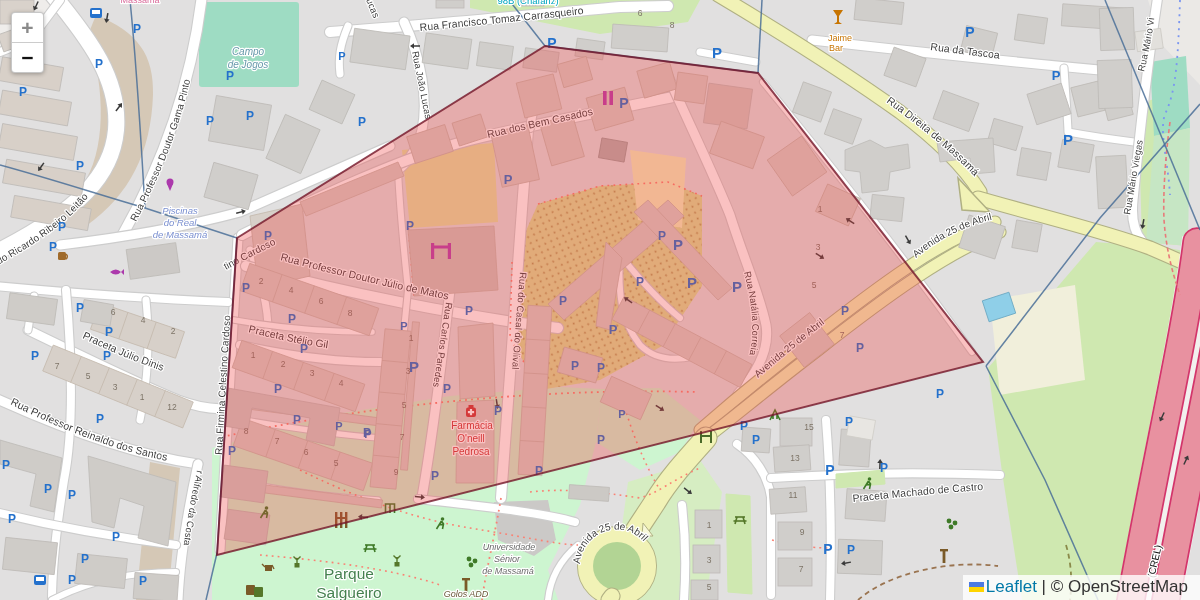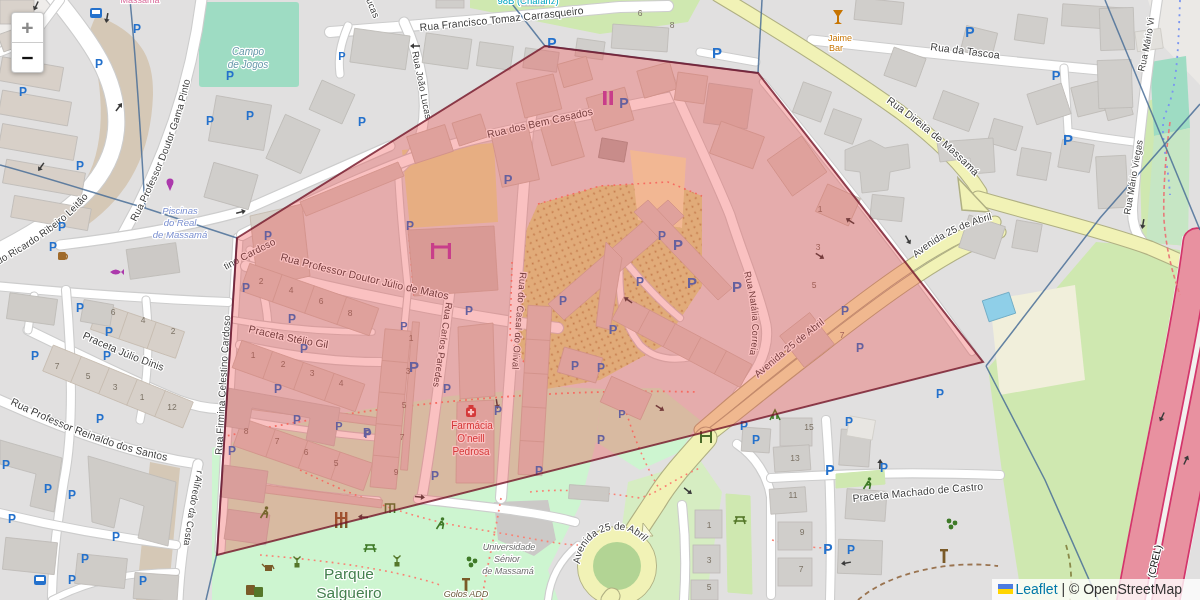--- a/index.html
+++ b/index.html
@@ -1,16 +1,16 @@
 <!DOCTYPE html>
 <html><head><meta charset="utf-8"><style>
 html,body{margin:0;padding:0;}body{width:1200px;height:600px;overflow:hidden;font-family:"Liberation Sans",sans-serif;}
 .zc{position:absolute;top:12px;left:11px;width:31px;background:#fff;border:1px solid rgba(0,0,0,0.22);border-radius:4px;box-shadow:0 1px 4px rgba(0,0,0,0.3);z-index:5;}
 .zc div{height:29px;line-height:29px;text-align:center;font-size:21px;font-weight:bold;}
-.attr{position:absolute;right:0;bottom:0;background:rgba(255,255,255,0.8);font-size:14px;padding:2px 18px 3px 6px;color:#333;z-index:5;}
+.attr{position:absolute;right:0;bottom:0;background:rgba(255,255,255,0.8);font-size:17px;padding:2px 12px 3px 6px;color:#333;z-index:5;}
 .attr a{color:#0078a8;}
 </style></head><body>
 <div style="position:relative;width:1200px;height:600px;">
 <svg width="1200" height="600" viewBox="0 0 1200 600" font-family="Liberation Sans, sans-serif">
 <defs>
 <pattern id="dots" width="6.5" height="6.5" patternUnits="userSpaceOnUse" patternTransform="rotate(-24)">
 <circle cx="2.5" cy="2.5" r="1.0" fill="#b29b56"></circle>
 </pattern>
 </defs>
 

